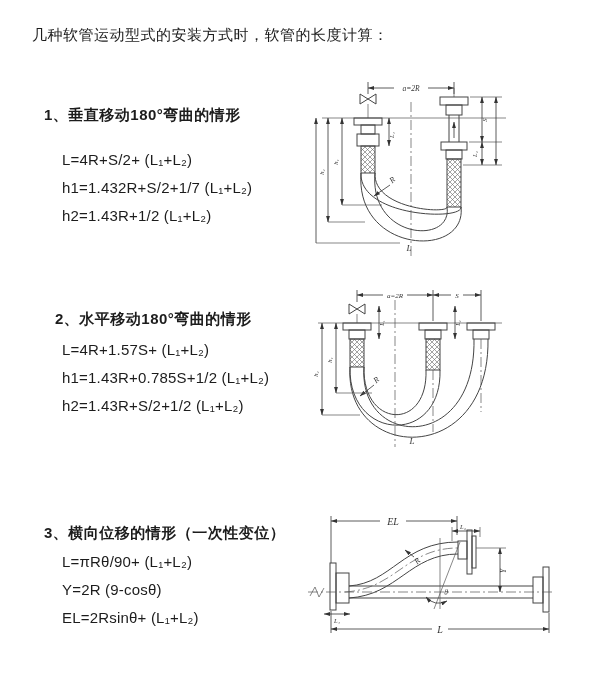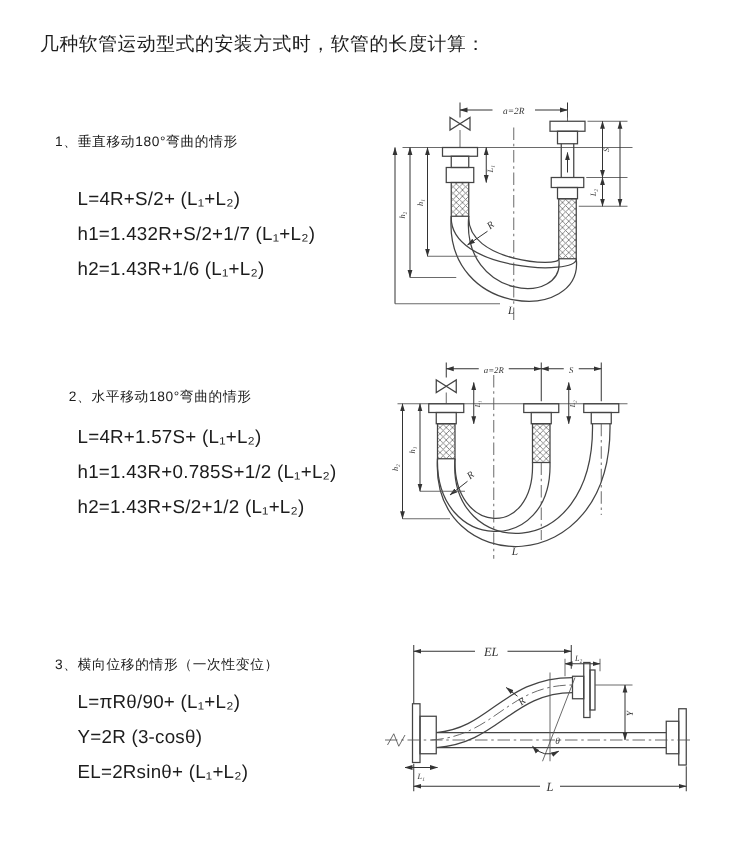--- a/index.html
+++ b/index.html
@@ -1,54 +1,54 @@
 <!DOCTYPE html>
 <html><head>
 <meta charset="utf-8">
 <style>
   html,body{margin:0;padding:0;}
   body{
     width:600px;height:675px;background:#ffffff;position:relative;overflow:hidden;
     font-family:"Liberation Sans","DejaVu Sans",sans-serif;color:#1c1c1c;
   }
   .title{position:absolute;left:32px;top:26px;font-size:15px;font-weight:normal;letter-spacing:.5px;}
-  .sec-head{position:absolute;font-size:11px;font-weight:normal;letter-spacing:.5px;}
+  .sec-head{position:absolute;font-size:15px;font-weight:bold;letter-spacing:.5px;}
   .formulas{position:absolute;font-size:15px;line-height:28px;letter-spacing:.2px;}
   .formulas div{white-space:pre;}
   svg{position:absolute;overflow:visible;}
   svg text{font-family:"Liberation Serif","DejaVu Serif",serif;font-style:italic;fill:#333;}
   .ln{stroke:#444;stroke-width:1;fill:none;}
   .thin{stroke:#555;stroke-width:.7;fill:none;}
   .cl{stroke:#555;stroke-width:.7;fill:none;stroke-dasharray:10 3 2 3;}
   .dim{stroke:#333;stroke-width:.8;fill:none;}
   .wbg{fill:#fff;stroke:none;}
 </style>
 </head>
 <body>
 
 <div class="title">几种软管运动型式的安装方式时，软管的长度计算：</div>
 
 <div class="sec-head" style="left:44px;top:106px;">1、垂直移动180°弯曲的情形</div>
 <div class="formulas" style="left:62px;top:134px;margin-top:12px;">
   <div>L=4R+S/2+ (L₁+L₂)</div>
   <div>h1=1.432R+S/2+1/7 (L₁+L₂)</div>
-  <div>h2=1.43R+1/6 (L₁+L₂)</div>
+  <div>h2=1.43R+1/2 (L₁+L₂)</div>
 </div>
 
 <div class="sec-head" style="left:44px;top:310px;margin-left:11px;">2、水平移动180°弯曲的情形</div>
 <div class="formulas" style="left:62px;top:336px;">
   <div>L=4R+1.57S+ (L₁+L₂)</div>
   <div>h1=1.43R+0.785S+1/2 (L₁+L₂)</div>
   <div>h2=1.43R+S/2+1/2 (L₁+L₂)</div>
 </div>
 
 <div class="sec-head" style="left:44px;top:524px;">3、横向位移的情形（一次性变位）</div>
 <div class="formulas" style="left:62px;top:548px;">
   <div>L=πRθ/90+ (L₁+L₂)</div>
-  <div>Y=2R (3-cosθ)</div>
+  <div>Y=2R (9-cosθ)</div>
   <div>EL=2Rsinθ+ (L₁+L₂)</div>
 </div>
 
 <svg style="left:310px;top:72px;" width="290" height="200" viewBox="0 0 290 200">
   <defs>
     <pattern id="hp1" patternUnits="userSpaceOnUse" width="5" height="5">
       <path d="M0,5 L5,0 M0,0 L5,5" stroke="#666" stroke-width="0.6"></path>
     </pattern>
     <marker id="ar1" viewBox="0 0 8 8" refX="7.5" refY="4" markerWidth="8" markerHeight="8" orient="auto-start-reverse">
       <path d="M0,1.6 L8,4 L0,6.4 z" fill="#333"></path>

